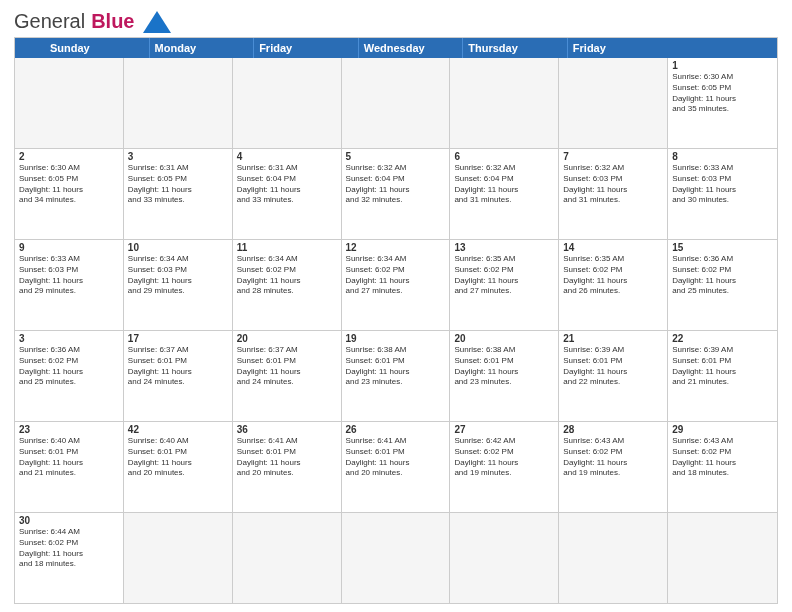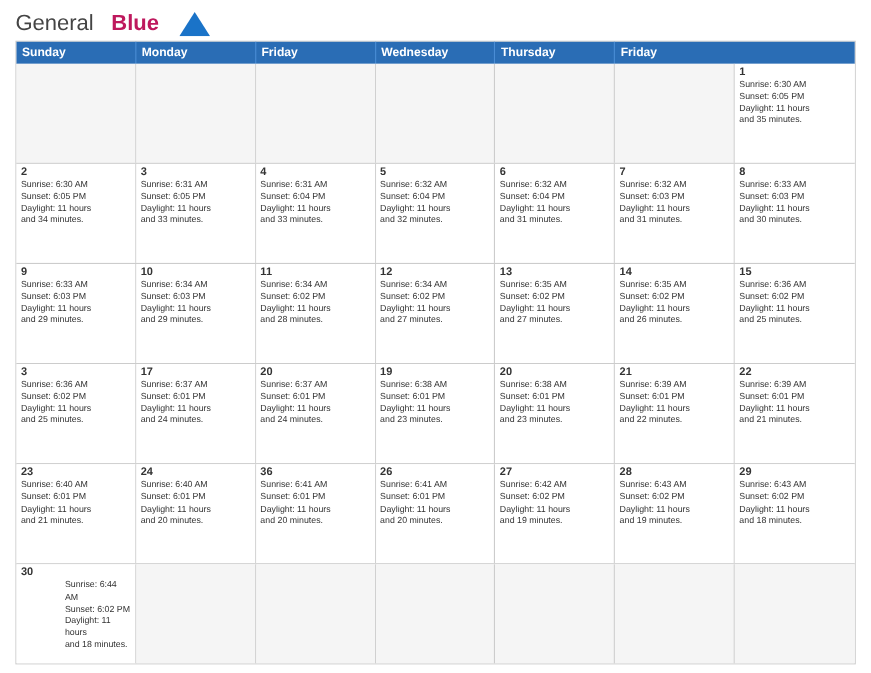--- a/index.html
+++ b/index.html
@@ -44,20 +44,21 @@
     .calendar {
       flex: 1;
       display: flex;
       flex-direction: column;
       border: 1px solid #ccc;
     }
     .cal-header {
       display: grid;
       grid-template-columns: repeat(7, 1fr);
       background: #2a6db5;
+      padding-left: 30px;
     }
     .cal-header-cell {
       color: #fff;
       font-size: 11px;
       font-weight: bold;
       text-align: left;
       padding: 4px 5px;
       border-right: 1px solid #4a8dd5;
     }
     .cal-header-cell:last-child { border-right: none; }
@@ -96,21 +97,21 @@
       color: #333;
       line-height: 1.35;
     }
   </style>
 </head>
 <body>
 
 <div class="page">
   <div class="header">
     <div class="logo">
-      <div style="display:flex;align-items:center;gap:16px;">
+      <div style="display:flex;align-items:center;gap:6px;">
         <span style="font-size:20px;color:#444;font-weight:normal;">General</span>
         <span style="font-size:20px;color:#be185d;font-weight:bold;">Blue</span>
         <svg width="28" height="22" viewBox="0 0 28 22" style="margin-left:2px;">
           <polygon points="0,22 14,0 28,22" fill="#1a73c8"></polygon>
         </svg>
       </div>
     </div>
     <div class="title-block">
       <div class="month-title"></div>
       <div class="location"></div>
@@ -297,21 +298,21 @@
         </div>
         <div class="cal-row">
           <div class="cal-cell">
             <span class="day-num">23</span>
             <div class="cell-text" style="white-space: pre-line;">Sunrise: 6:40 AM
 Sunset: 6:01 PM
 Daylight: 11 hours
 and 21 minutes.</div>
           </div>
           <div class="cal-cell">
-            <span class="day-num">24</span>
+            <span class="day-num">42</span>
             <div class="cell-text" style="white-space: pre-line;">Sunrise: 6:40 AM
 Sunset: 6:01 PM
 Daylight: 11 hours
 and 20 minutes.</div>
           </div>
           <div class="cal-cell">
             <span class="day-num">36</span>
             <div class="cell-text" style="white-space: pre-line;">Sunrise: 6:41 AM
 Sunset: 6:01 PM
 Daylight: 11 hours
@@ -342,21 +343,21 @@
             <span class="day-num">29</span>
             <div class="cell-text" style="white-space: pre-line;">Sunrise: 6:43 AM
 Sunset: 6:02 PM
 Daylight: 11 hours
 and 18 minutes.</div>
           </div>
         </div>
         <div class="cal-row">
           <div class="cal-cell">
             <span class="day-num">30</span>
-            <div class="cell-text" style="white-space: pre-line; margin-left: 40px;">Sunrise: 6:44 AM
+            <div class="cell-text" style="white-space: pre-line;">Sunrise: 6:44 AM
 Sunset: 6:02 PM
 Daylight: 11 hours
 and 18 minutes.</div>
           </div>
           <div class="cal-cell empty"></div>
           <div class="cal-cell empty"></div>
           <div class="cal-cell empty"></div>
           <div class="cal-cell empty"></div>
           <div class="cal-cell empty"></div>
           <div class="cal-cell empty"></div>

